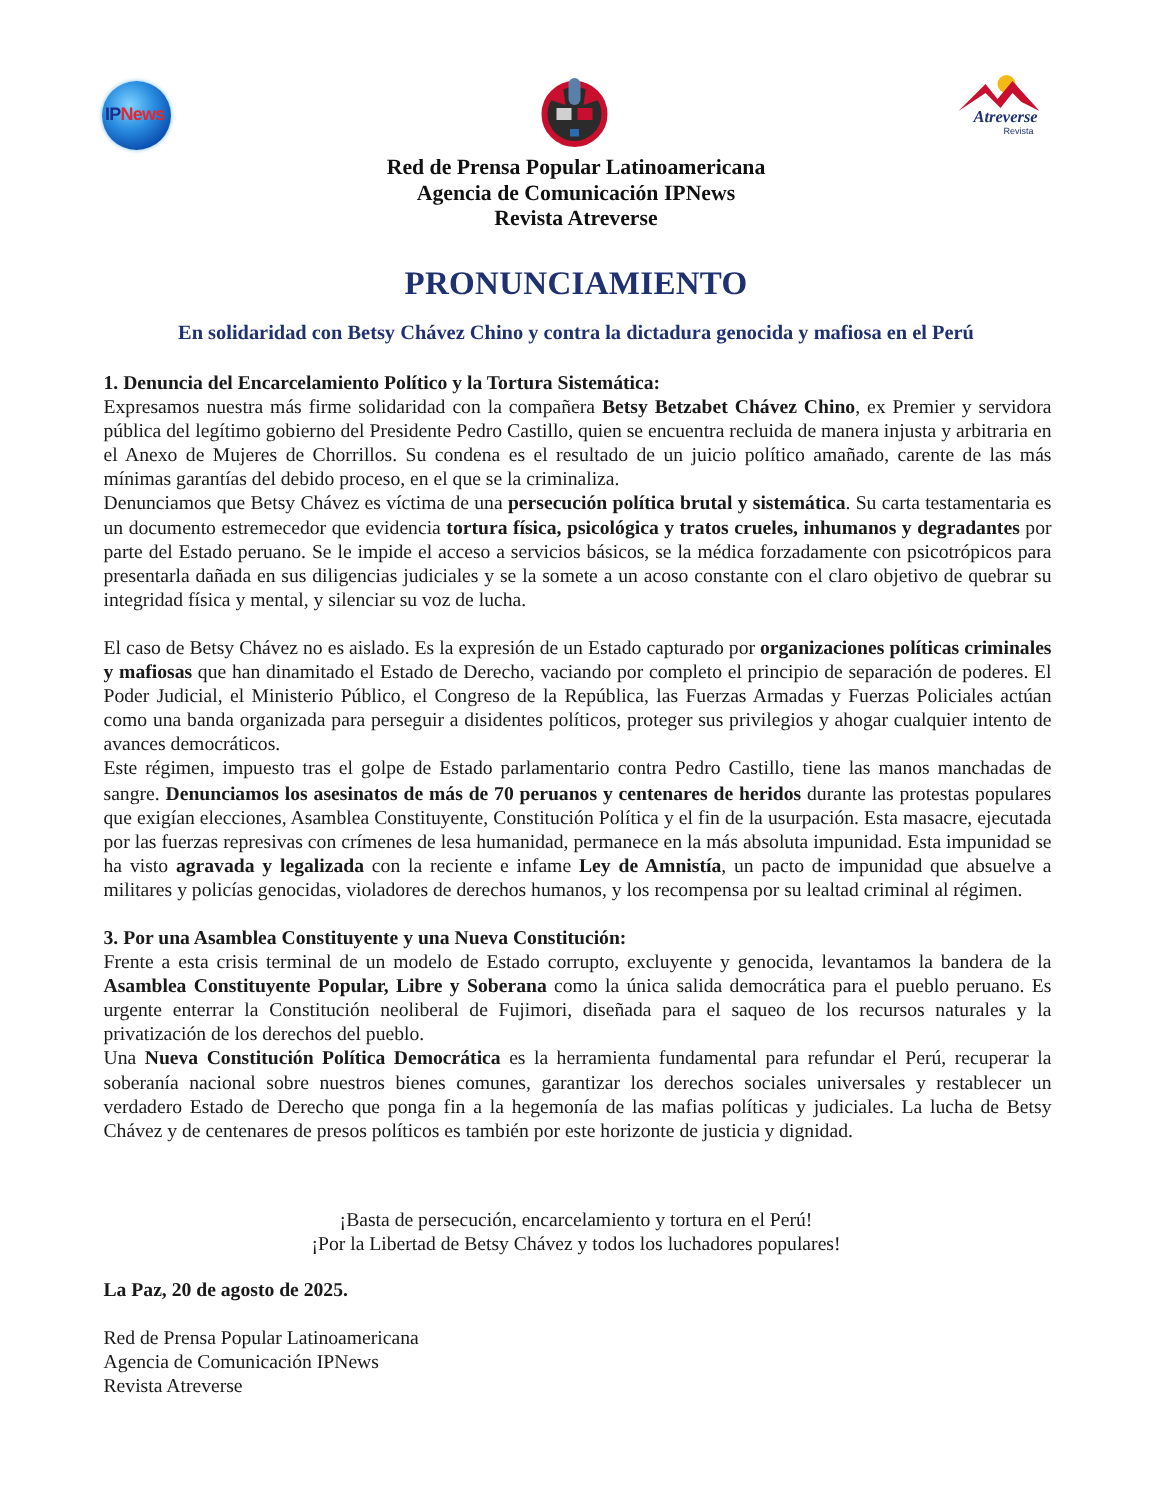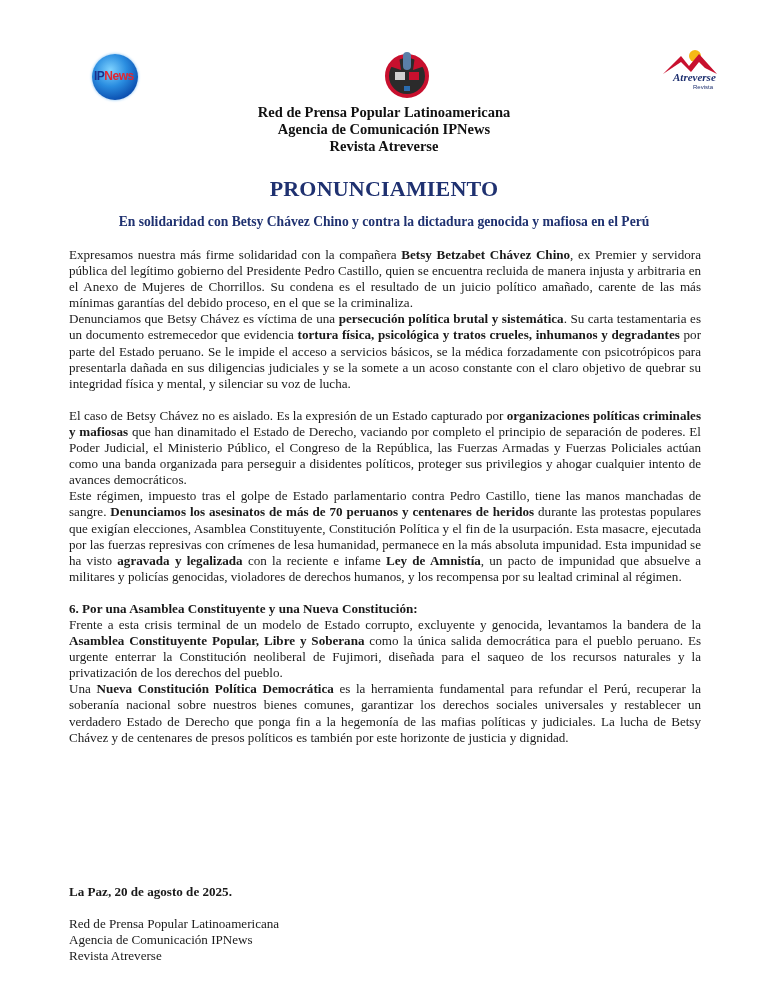--- a/index.html
+++ b/index.html
@@ -1,21 +1,21 @@
 <!DOCTYPE html>
 <html><head>
 <meta charset="utf-8">
 <style>
   html, body { margin: 0; padding: 0; background: #ffffff; }
   body {
     width: 768px; height: 994px; position: relative; overflow: hidden;
     font-family: "Liberation Serif", "DejaVu Serif", serif;
     color: #1a1a1a;
   }
-  .logos { position: absolute; top: 48px; left: 0; width: 679px; height: 60px; margin-left: 24px; }
+  .logos { position: absolute; top: 48px; left: 0; width: 679px; height: 60px; }
   .logo { position: absolute; }
   .logo-ipnews { left: 68px; top: 6px; width: 46px; height: 46px; border-radius: 50%;
     background: radial-gradient(circle at 40% 35%, #7fd3ff 0%, #2a8de0 40%, #0b4fb0 75%, #0a3d8c 100%);
     box-shadow: 0 0 3px #7bbcf0; }
   .logo-ipnews span { position: absolute; left: 2px; top: 15px; font-family: "Liberation Sans", sans-serif;
     font-weight: bold; font-size: 12px; color: #e3262f; letter-spacing: -0.5px; }
   .logo-ipnews span b { color: #1b2f8c; }
   .logo-center { left: 357px; top: 0; width: 52px; height: 52px; }
   .logo-atreverse { left: 637px; top: 0; width: 58px; height: 42px; }
   .header-block { position: absolute; top: 104px; left: 0; width: 768px; text-align: center;
@@ -23,21 +23,21 @@
   .title { position: absolute; top: 176px; left: 0; width: 768px; text-align: center;
     font-weight: bold; font-size: 22px; color: #1f3170; letter-spacing: 0.2px; }
   .subtitle { position: absolute; top: 214px; left: 0; width: 768px; text-align: center;
     font-weight: bold; font-size: 13.6px; color: #1f3170; }
   .content { position: absolute; top: 247px; left: 69px; width: 632px; font-size: 13.1px; line-height: 16.1px; }
   .section-heading { font-weight: bold; margin: 0; }
   .para { margin: 0; text-align: justify; }
   .para b { font-weight: bold; }
   .gap { height: 16px; }
   .slogans { position: absolute; top: 805px; left: 0; width: 768px; text-align: center; font-size: 13.1px; line-height: 16.1px; }
-  .closing { position: absolute; top: 852px; left: 69px; font-size: 13.1px; line-height: 16.1px; margin-top: 32px; }
+  .closing { position: absolute; top: 852px; left: 69px; font-size: 13.1px; line-height: 16.1px; }
   .closing .date { font-weight: bold; }
   .sig { margin-top: 16px; }
 </style>
 </head>
 <body>
 
 <div class="logos">
   <div class="logo logo-ipnews">
     <span><b>IP</b><span style="position:static;color:#e3262f">News</span></span>
   </div>
@@ -67,37 +67,40 @@
   <div>Red de Prensa Popular Latinoamericana</div>
   <div>Agencia de Comunicación IPNews</div>
   <div>Revista Atreverse</div>
 </div>
 
 <div class="title">PRONUNCIAMIENTO</div>
 <div class="subtitle">En solidaridad con Betsy Chávez Chino y contra la dictadura genocida y mafiosa en el Perú</div>
 
 <div class="content">
   <div>
+    <p class="section-heading">1. Denuncia del Encarcelamiento Político y la Tortura Sistemática:</p>
     <p class="para"><span>Expresamos nuestra más firme solidaridad con la compañera </span><b>Betsy Betzabet Chávez Chino</b><span>, ex Premier y servidora pública del legítimo gobierno del Presidente Pedro Castillo, quien se encuentra recluida de manera injusta y arbitraria en el Anexo de Mujeres de Chorrillos. Su condena es el resultado de un juicio político amañado, carente de las más mínimas garantías del debido proceso, en el que se la criminaliza.</span></p>
     <p class="para"><span>Denunciamos que Betsy Chávez es víctima de una </span><b>persecución política brutal y sistemática</b><span>. Su carta testamentaria es un documento estremecedor que evidencia </span><b>tortura física, psicológica y tratos crueles, inhumanos y degradantes</b><span> por parte del Estado peruano. Se le impide el acceso a servicios básicos, se la médica forzadamente con psicotrópicos para presentarla dañada en sus diligencias judiciales y se la somete a un acoso constante con el claro objetivo de quebrar su integridad física y mental, y silenciar su voz de lucha.</span></p>
   </div>
   <div class="gap"></div>
   <div>
     <p class="para"><span>El caso de Betsy Chávez no es aislado. Es la expresión de un Estado capturado por </span><b>organizaciones políticas criminales y mafiosas</b><span> que han dinamitado el Estado de Derecho, vaciando por completo el principio de separación de poderes. El Poder Judicial, el Ministerio Público, el Congreso de la República, las Fuerzas Armadas y Fuerzas Policiales actúan como una banda organizada para perseguir a disidentes políticos, proteger sus privilegios y ahogar cualquier intento de avances democráticos.</span></p>
     <p class="para"><span>Este régimen, impuesto tras el golpe de Estado parlamentario contra Pedro Castillo, tiene las manos manchadas de sangre. </span><b>Denunciamos los asesinatos de más de 70 peruanos y centenares de heridos</b><span> durante las protestas populares que exigían elecciones, Asamblea Constituyente, Constitución Política y el fin de la usurpación. Esta masacre, ejecutada por las fuerzas represivas con crímenes de lesa humanidad, permanece en la más absoluta impunidad. Esta impunidad se ha visto </span><b>agravada y legalizada</b><span> con la reciente e infame </span><b>Ley de Amnistía</b><span>, un pacto de impunidad que absuelve a militares y policías genocidas, violadores de derechos humanos, y los recompensa por su lealtad criminal al régimen.</span></p>
   </div>
   <div class="gap"></div>
   <div>
-    <p class="section-heading">6. Por una Asamblea Constituyente y una Nueva Constitución:</p>
+    <p class="section-heading">3. Por una Asamblea Constituyente y una Nueva Constitución:</p>
     <p class="para"><span>Frente a esta crisis terminal de un modelo de Estado corrupto, excluyente y genocida, levantamos la bandera de la </span><b>Asamblea Constituyente Popular, Libre y Soberana</b><span> como la única salida democrática para el pueblo peruano. Es urgente enterrar la Constitución neoliberal de Fujimori, diseñada para el saqueo de los recursos naturales y la privatización de los derechos del pueblo.</span></p>
     <p class="para"><span>Una </span><b>Nueva Constitución Política Democrática</b><span> es la herramienta fundamental para refundar el Perú, recuperar la soberanía nacional sobre nuestros bienes comunes, garantizar los derechos sociales universales y restablecer un verdadero Estado de Derecho que ponga fin a la hegemonía de las mafias políticas y judiciales. La lucha de Betsy Chávez y de centenares de presos políticos es también por este horizonte de justicia y dignidad.</span></p>
   </div>
 </div>
 
 <div class="slogans">
+  <div>¡Basta de persecución, encarcelamiento y tortura en el Perú!</div>
+  <div>¡Por la Libertad de Betsy Chávez y todos los luchadores populares!</div>
 </div>
 
 <div class="closing">
   <div class="date">La Paz, 20 de agosto de 2025.</div>
   <div class="sig">
     <div>Red de Prensa Popular Latinoamericana</div>
     <div>Agencia de Comunicación IPNews</div>
     <div>Revista Atreverse</div>
   </div>
 </div>

